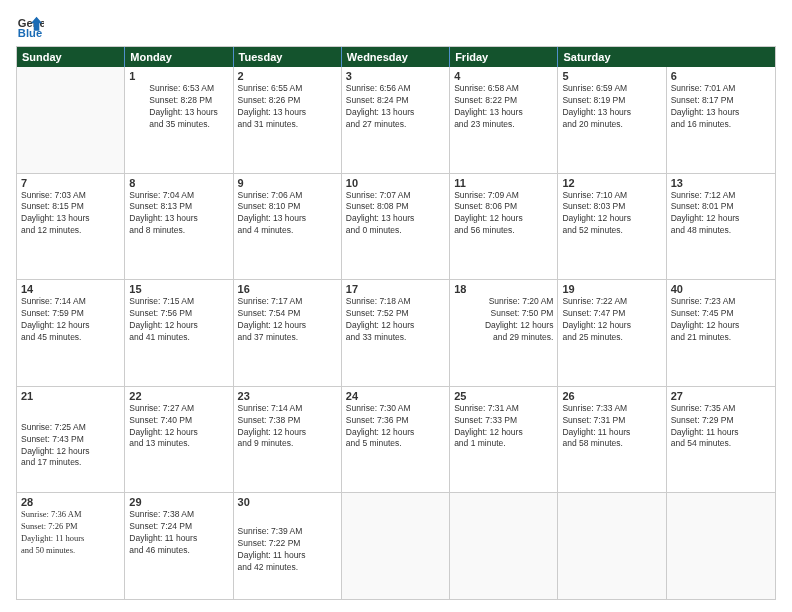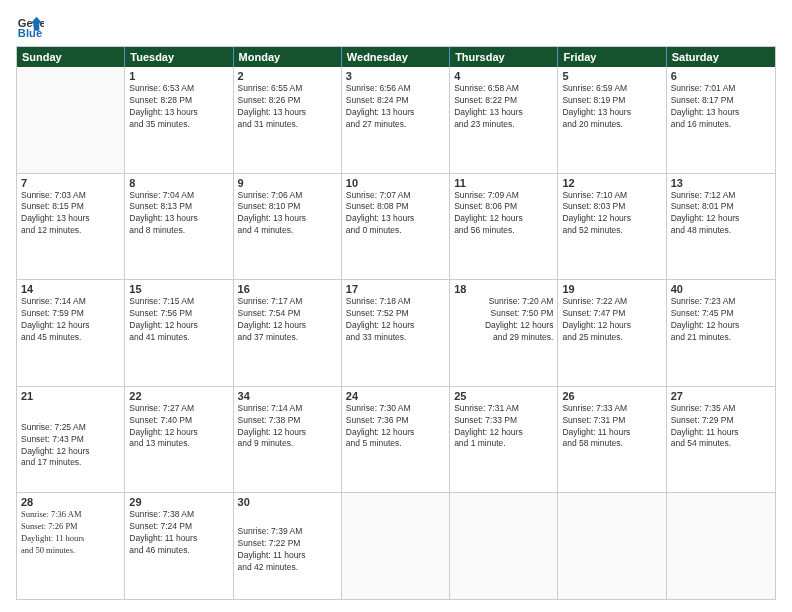--- a/index.html
+++ b/index.html
@@ -128,33 +128,32 @@
     </div>
     <div class="title-block">
       <div class="main-title"></div>
       <div class="subtitle"></div>
     </div>
   </div>
 
   <div class="calendar">
     <div class="cal-header-row">
     <div class="cal-header-cell">Sunday</div>
+        <div class="cal-header-cell">Monday</div>
         <div class="cal-header-cell">Tuesday</div>
-        <div class="cal-header-cell">Monday</div>
         <div class="cal-header-cell">Wednesday</div>
-        <div class="cal-header-cell">Thursday</div>
         <div class="cal-header-cell">Friday</div>
         <div class="cal-header-cell">Saturday</div>
       </div>
     <div class="cal-body">
     <div class="cal-row">
           <div class="cal-cell empty"></div>
           <div class="cal-cell">
             <span class="day-num">1</span>
-            <div class="day-info" style="white-space: pre-line;">Sunrise: 6:53 AM
+            <div class="day-info" style="white-space: pre-line; margin-left: 20px;">Sunrise: 6:53 AM
 Sunset: 8:28 PM
 Daylight: 13 hours
 and 35 minutes.</div>
           </div>
           <div class="cal-cell">
             <span class="day-num">2</span>
             <div class="day-info" style="white-space: pre-line;">Sunrise: 6:55 AM
 Sunset: 8:26 PM
 Daylight: 13 hours
 and 31 minutes.</div>
@@ -299,21 +298,21 @@
 and 17 minutes.</div>
           </div>
           <div class="cal-cell">
             <span class="day-num">22</span>
             <div class="day-info" style="white-space: pre-line;">Sunrise: 7:27 AM
 Sunset: 7:40 PM
 Daylight: 12 hours
 and 13 minutes.</div>
           </div>
           <div class="cal-cell">
-            <span class="day-num">34</span>
+            <span class="day-num">23</span>
             <div class="day-info" style="white-space: pre-line;">Sunrise: 7:14 AM
 Sunset: 7:38 PM
 Daylight: 12 hours
 and 9 minutes.</div>
           </div>
           <div class="cal-cell">
             <span class="day-num">24</span>
             <div class="day-info" style="white-space: pre-line;">Sunrise: 7:30 AM
 Sunset: 7:36 PM
 Daylight: 12 hours

